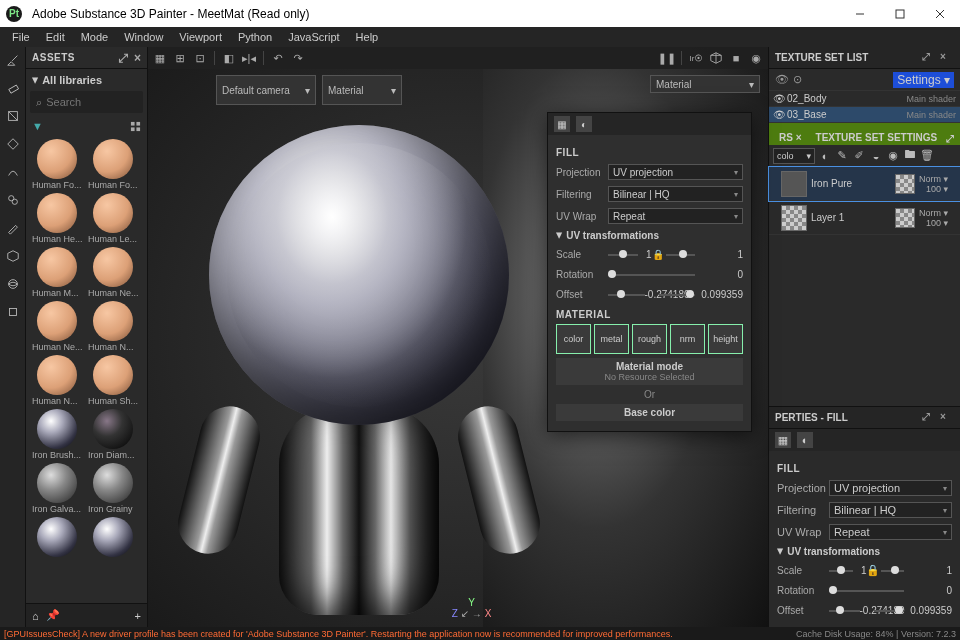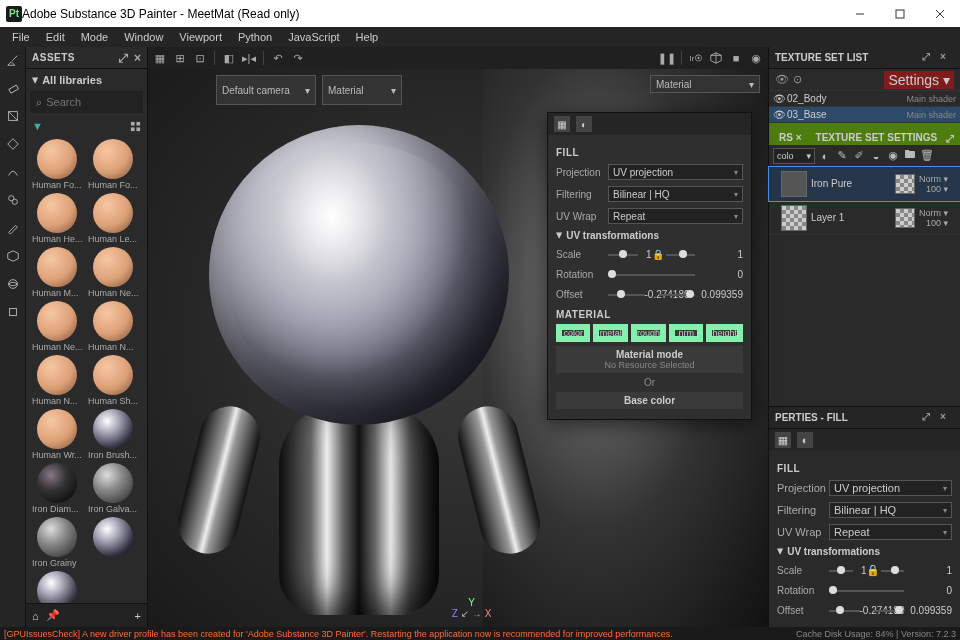--- a/index.html
+++ b/index.html
@@ -1,20 +1,20 @@
 <!DOCTYPE html>
 <html><head>
 <meta charset="utf-8">
 <style>
   * { box-sizing: border-box; margin: 0; padding: 0; font-family: "Segoe UI", Arial, sans-serif; }
   body { width: 960px; height: 640px; background: #1a1a1a; color: #ccc; font-size: 11px; overflow: hidden; position: relative; }
   
   
   .titlebar { height: 27px; background: #fff; display: flex; align-items: center; padding: 0 0 0 6px; color: #000; }
-  .titlebar .logo { width: 16px; height: 16px; background: #1a1a1a; color: #7ee787; font-weight: bold; font-size: 10px; display: flex; align-items: center; justify-content: center; margin-right: 0; border-radius:2px; }
+  .titlebar .logo { width: 16px; height: 16px; background: #1a1a1a; color: #7ee787; font-weight: bold; font-size: 10px; display: flex; align-items: center; justify-content: center; margin-right: 10px; border-radius:8px; }
   .titlebar .title { font-size: 12px; }
   .titlebar .spacer { flex: 1; }
   .titlebar .winbtn { width: 40px; height: 27px; display: flex; align-items: center; justify-content: center; color:#333; }
   .titlebar .winbtn svg { width:10px; height:10px; }
   
   
   .menubar { height: 20px; background: #252525; display: flex; align-items: center; padding: 0 4px; }
   .menubar span { padding: 2px 8px; font-size: 11px; color:#ccc; }
   
   
@@ -80,33 +80,33 @@
   .fill-row .sel .chv { font-size:8px; color:#888;}
   .subhdr { font-size:10px; color:#ccc; margin:4px 0; display:flex; align-items:center;}
   .subhdr .chev { font-size:8px; margin-right:4px; transform:rotate(90deg); display:inline-block;}
   .slider-row { display:flex; align-items:center; height:18px; margin:2px 0; }
   .slider-row .lbl { width:52px; color:#aaa; font-size:10px;}
   .slider-row .track { flex:1; position:relative; height:14px; }
   .slider-row .track .line { position:absolute; top:50%; left:0; right:0; height:2px; background:#555; }
   .slider-row .track .knob { position:absolute; top:50%; width:8px; height:8px; border-radius:50%; background:#ddd; transform:translate(-50%,-50%);}
   .slider-row .val { width:48px; text-align:right; font-size:10px; color:#ccc;}
   .mat-btns { display:flex; gap:3px; margin:4px 0;}
-  .mat-btns .mb { flex:1; background:#3a3a3a; border:6px solid #86efac; height:18px; display:flex; align-items:center; justify-content:center; font-size:9px;}
+  .mat-btns .mb { flex:1; background:#3a3a3a; border:1px solid #86efac; height:30px; display:flex; align-items:center; justify-content:center; font-size:9px;}
   .mat-mode { text-align:center; background:#3a3a3a; padding:3px; margin:4px 0; font-size:10px;}
   .mat-mode .sub { color:#888; font-size:9px;}
   
   
   .rightcol { width: 192px; background: #2a2a2a; display: flex; flex-direction: column; border-left:1px solid #111;}
   .panel-hdr { height: 22px; background:#252525; display:flex; align-items:center; padding:0 6px; font-size:10px; font-weight:bold; border-bottom:1px solid #111;}
   .panel-hdr .spc { flex:1; }
   .panel-hdr .ico { width:14px; height:14px; color:#999; margin-left:4px;}
   .tslist { background:#2a2a2a;}
   .tslist .opts { height:22px; display:flex; align-items:center; padding:0 6px; border-bottom:1px solid #333;}
   .tslist .opts .ico { width:14px; margin-right:4px; color:#999;}
-  .tslist .opts .set { margin-left:auto; background:#7f1d1d; padding:1px 4px; font-size:14px;}
+  .tslist .opts .set { margin-left:auto; background:#1d4ed8; padding:1px 4px; font-size:12px;}
   .tslist .row { height:16px; display:flex; align-items:center; padding:0 4px; font-size:10px; border-bottom:1px solid #333;}
   .tslist .row.sel { background:#2d4a6a; }
   .tslist .row .eye { width:14px; color:#ccc;}
   .tslist .row .nm { flex:1; }
   .tslist .row .sh { color:#888; font-size:9px;}
   
   .layershdr { height:22px; background:#4d7c0f; display:flex; align-items:flex-end; padding:0 6px; font-size:10px; font-weight:bold;}
   .layershdr .tab { padding:2px 4px;}
   .layershdr .x { margin-right:6px;}
   .lay-tools { height:22px; display:flex; align-items:center; padding:0 4px; gap:3px; border-bottom:1px solid #333;}
@@ -282,24 +282,20 @@
           <div class="sphere"></div>
           <div class="lbl">Human N...</div>
         </div>
         <div class="asset">
           <div class="sphere"></div>
           <div class="lbl">Human N...</div>
         </div>
         <div class="asset">
           <div class="sphere"></div>
           <div class="lbl">Human Sh...</div>
-        </div>
-        <div class="asset">
-          <div class="sphere"></div>
-          <div class="lbl">Human Wr...</div>
         </div>
         <div class="asset">
           <div class="sphere metal"></div>
           <div class="lbl">Iron Brush...</div>
         </div>
         <div class="asset">
           <div class="sphere dark"></div>
           <div class="lbl">Iron Diam...</div>
         </div>
         <div class="asset">

